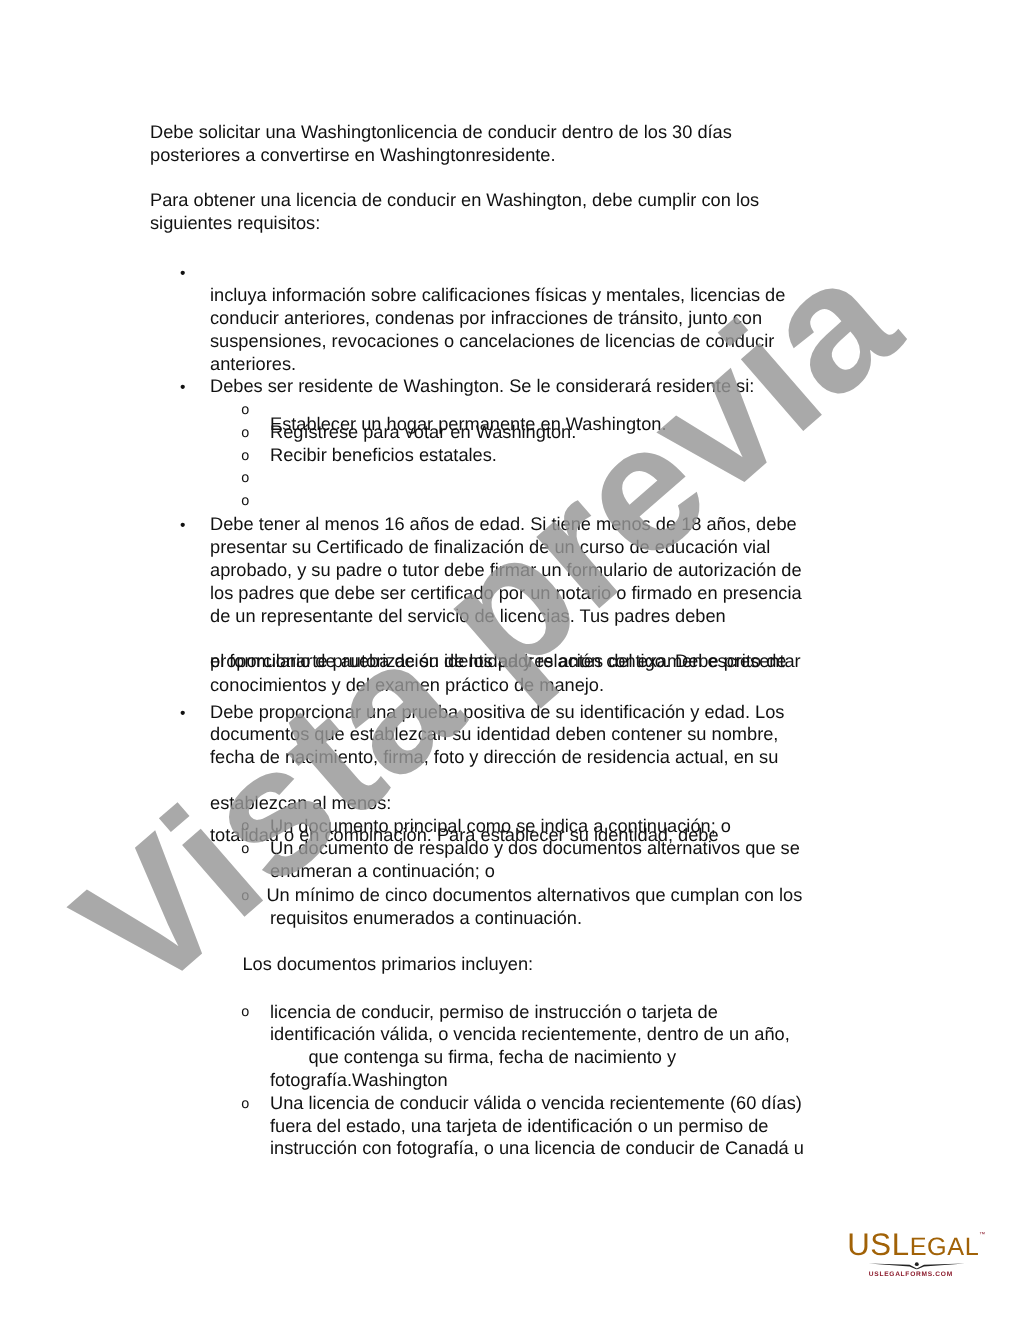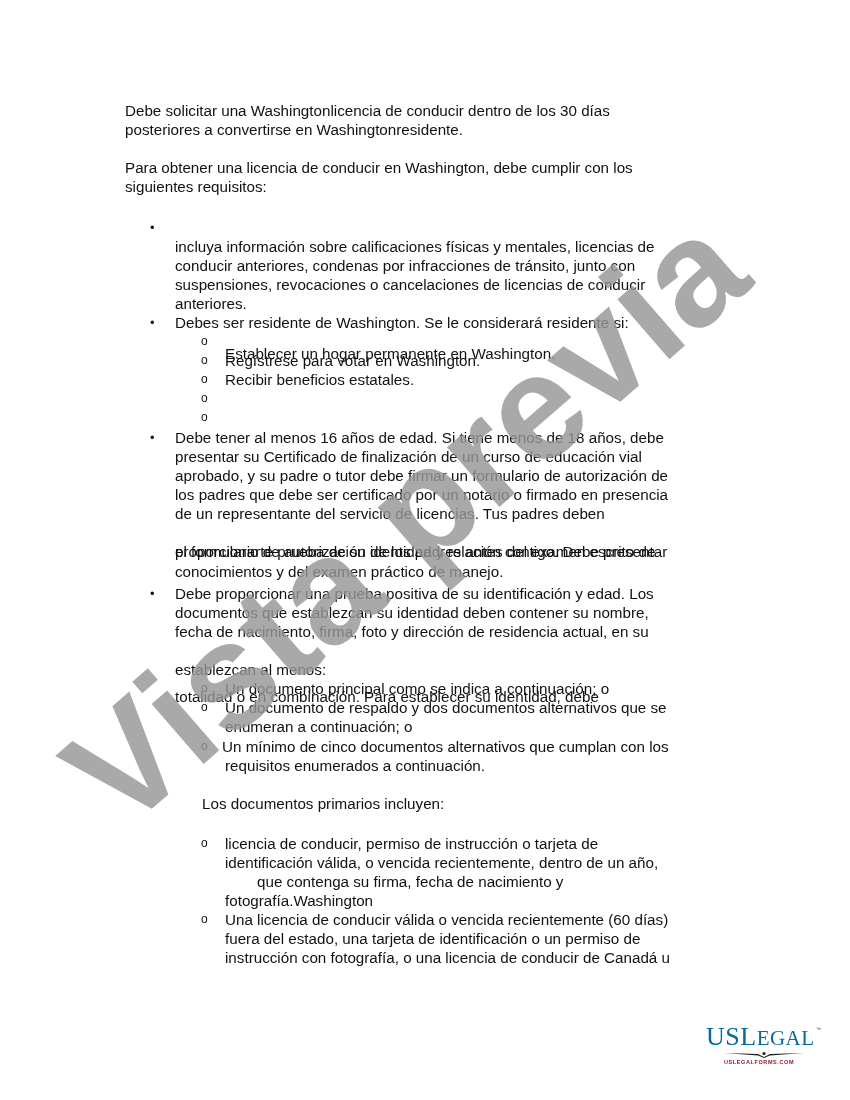--- a/index.html
+++ b/index.html
@@ -10,22 +10,22 @@
   .bullet { position: absolute; font-size: 13px; line-height: 19px; }
   .sub { position: absolute; font-size: 12px; line-height: 19px; }
   .watermark {
     position: absolute; left: 405px; top: 520px;
     transform: translate(-50%, -50%) rotate(-41deg);
     font-family: "Liberation Sans", sans-serif; font-weight: bold;
     font-size: 150px; line-height: 150px; white-space: nowrap;
     color: rgba(150,150,150,0.82); letter-spacing: 0px; pointer-events: none;
   }
   .logo { position: absolute; left: 706px; top: 1024px; width: 118px; height: 44px; }
-  .logo-main { position: absolute; left: 0; top: 0; font-family: Liberation Serif, serif;
-               color: #0369a1; font-size: 26px; line-height: 26px; letter-spacing: 0.5px; }
+  .logo-main { position: absolute; left: 0; top: 0; font-family: Liberation Sans, sans-serif;
+               color: #a16207; font-size: 26px; line-height: 26px; letter-spacing: 0.5px; }
   .logo-main .sc { font-size: 21px; }
   .logo-tm { position: absolute; left: 110px; top: 2px; font-size: 5px; color: #8b1a2b; }
   .logo-wing { position: absolute; left: 18px; top: 27px; }
   .logo-url { position: absolute; left: 18px; top: 35px; font-size: 5.5px; letter-spacing: 0.6px;
               color: #8b1a2b; font-weight: bold; }
 </style>
 </head>
 <body>
 
 <div class="page">

